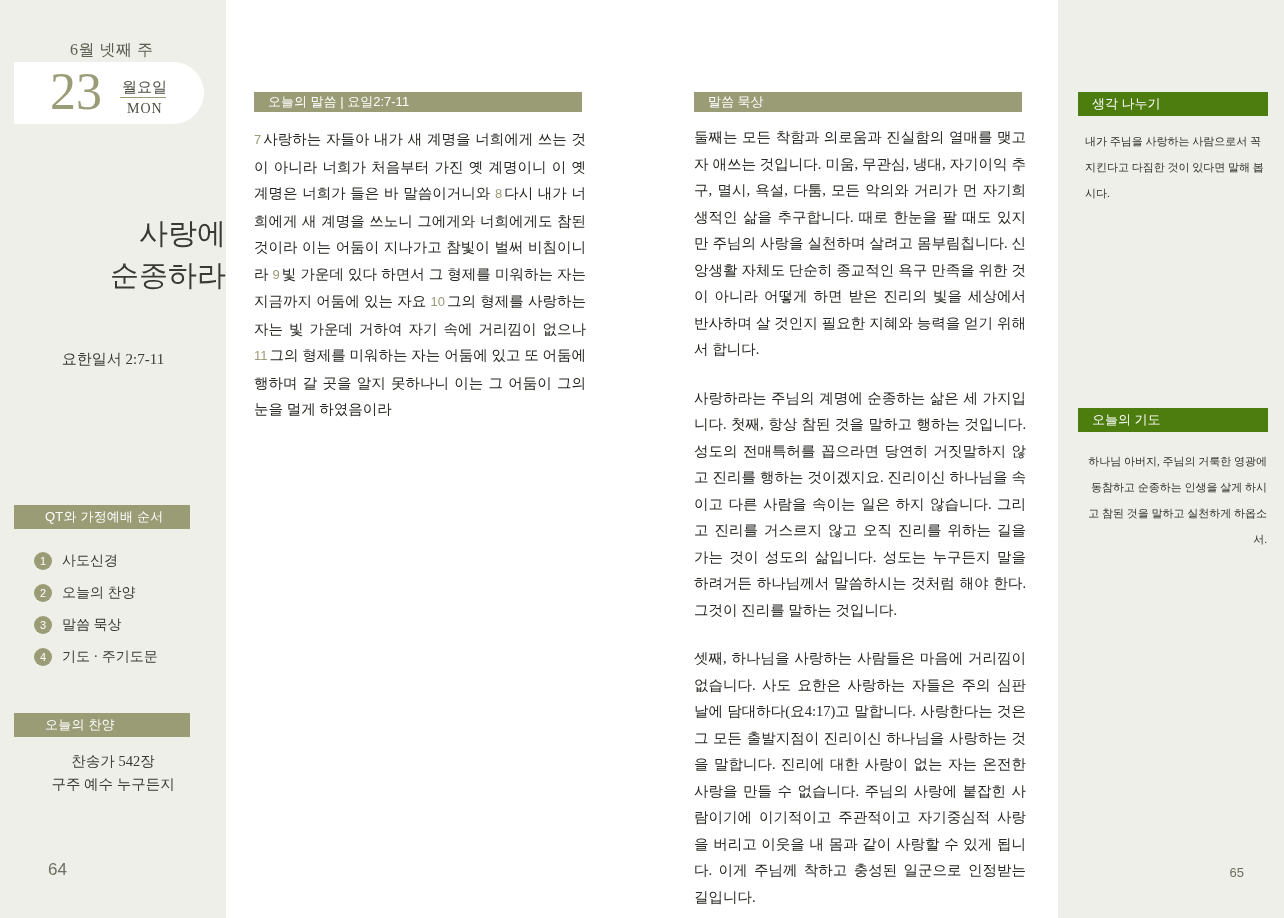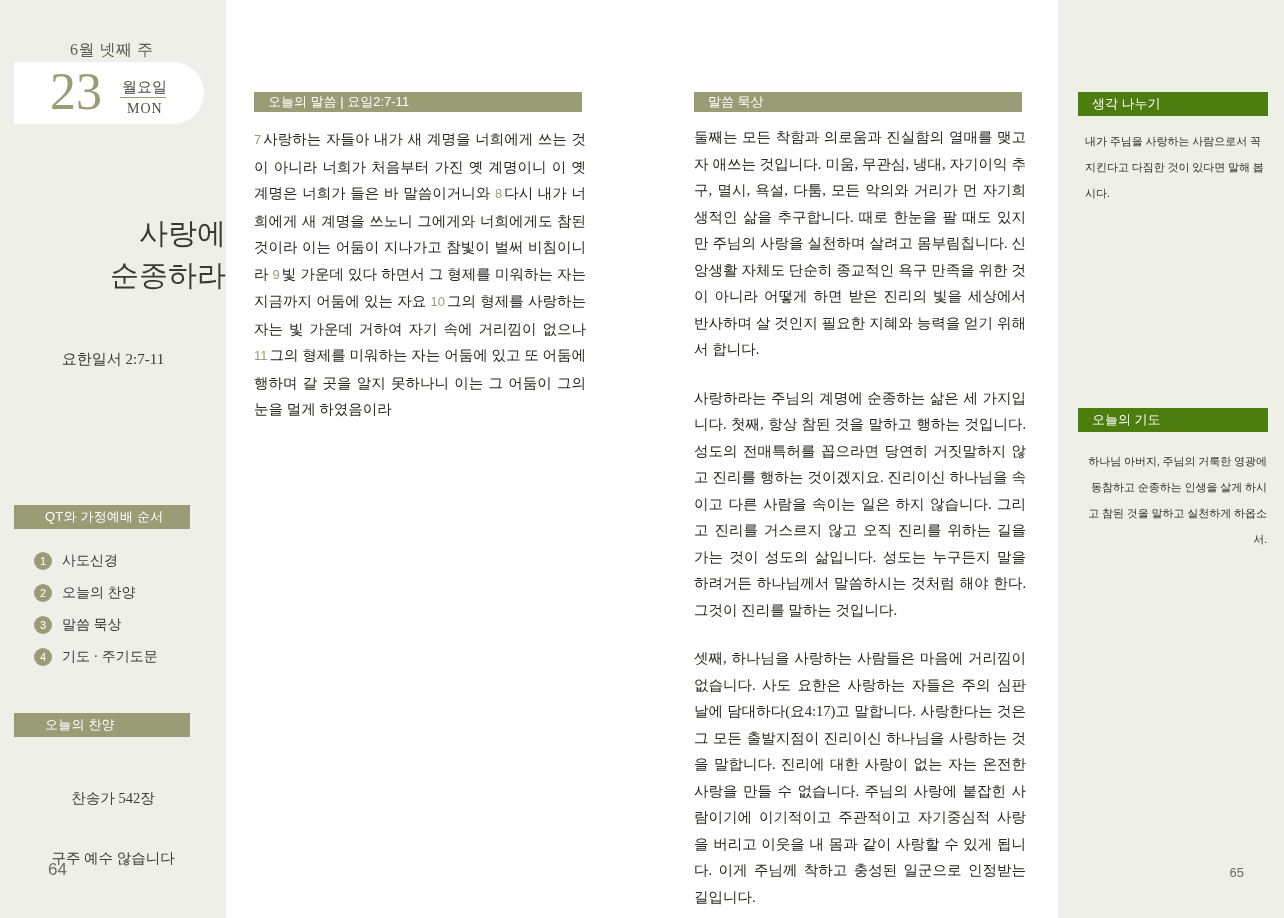--- a/index.html
+++ b/index.html
@@ -128,21 +128,21 @@
   }
   .praise-body {
     position: absolute;
     left: 0; top: 750px;
     width: 226px;
     text-align: center;
     font-size: 14.5px;
     line-height: 23px;
     color: #3a3a35;
   }
-  .praise-body span { display: block; margin-top: 37px; }
+  .praise-body span { display: block; }
 
   .folio-left {
     position: absolute;
     left: 48px; bottom: 38px;
     font-size: 17px;
     color: #6c6e62;
     font-family: "Liberation Sans", sans-serif;
   }
 
   
@@ -267,21 +267,21 @@
       </div>
       <div class="order-item">
         <span class="order-num">4</span>
         <span>기도 · 주기도문</span>
       </div>
     </div>
 
     <div class="sec-head" id="praise-head">오늘의 찬양</div>
     <div class="praise-body">
       <span>찬송가 542장</span>
-      <span>구주 예수 않습니다</span>
+      <span>구주 예수 누구든지</span>
     </div>
 
     <div class="folio-left">64</div>
   </div>
 
   <div class="center-col">
     <div class="col-head" id="scripture-head">오늘의 말씀 | 요일2:7-11</div>
     <div class="scripture-body">
       <span class="vnum">7</span><span>사랑하는 자들아 내가 새 계명을 너희에게 쓰는 것이 아니라 너희가 처음부터 가진 옛 계명이니 이 옛 계명은 너희가 들은 바 말씀이거니와</span>
       <span class="vnum">8</span><span>다시 내가 너희에게 새 계명을 쓰노니 그에게와 너희에게도 참된 것이라 이는 어둠이 지나가고 참빛이 벌써 비침이니라</span>

